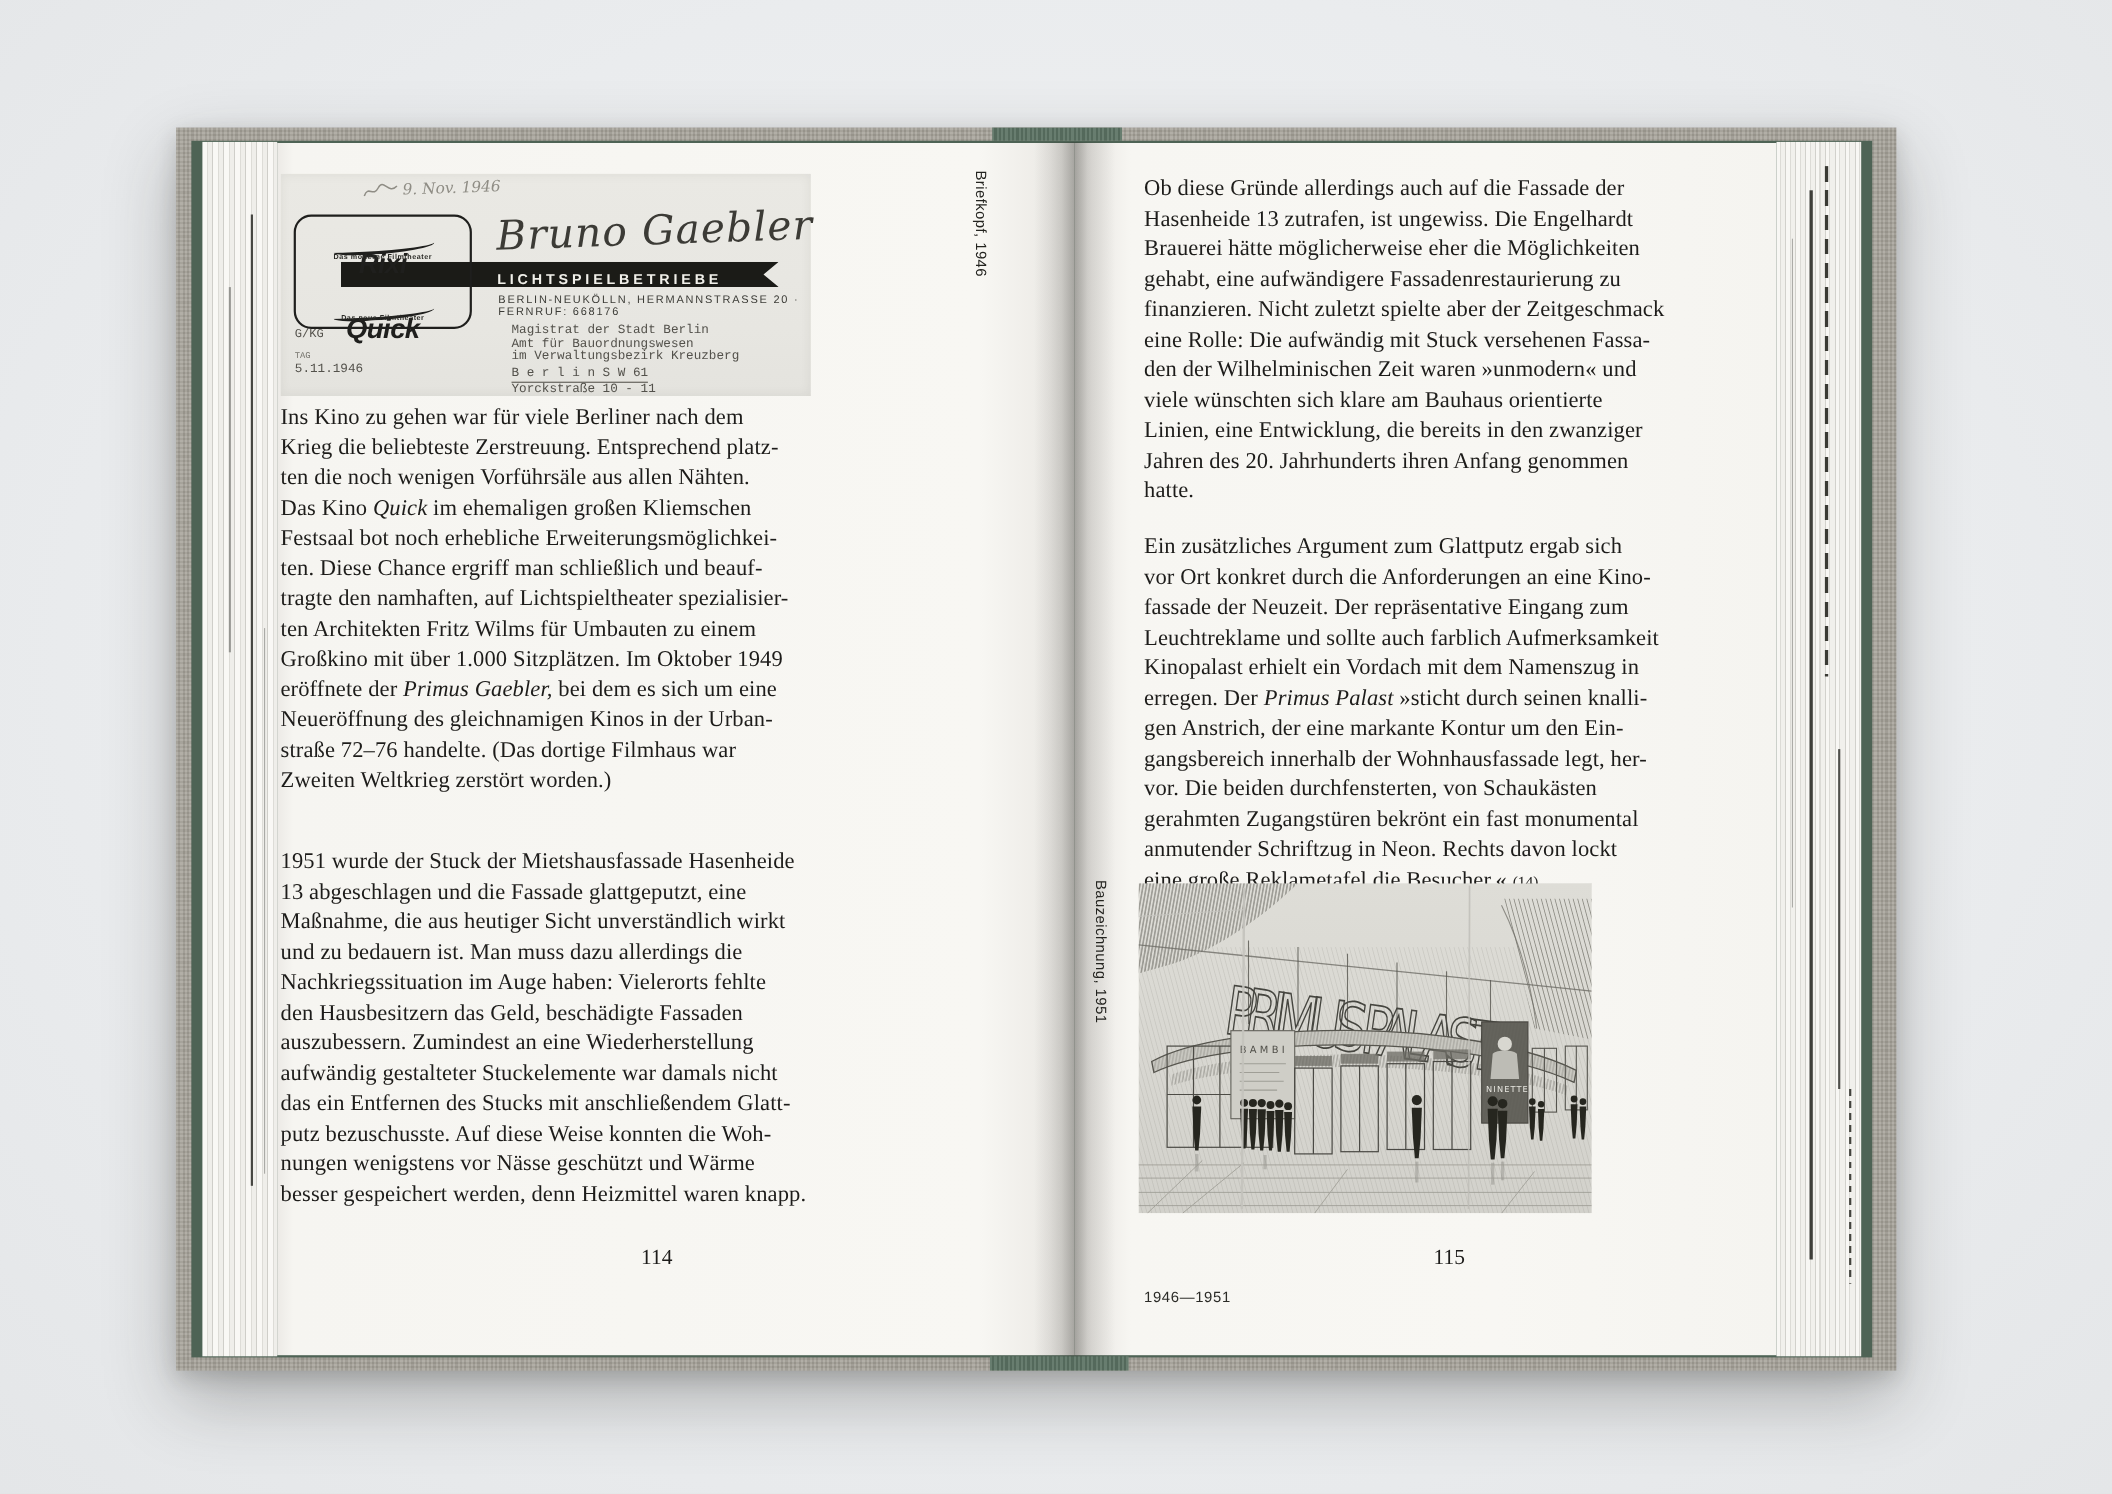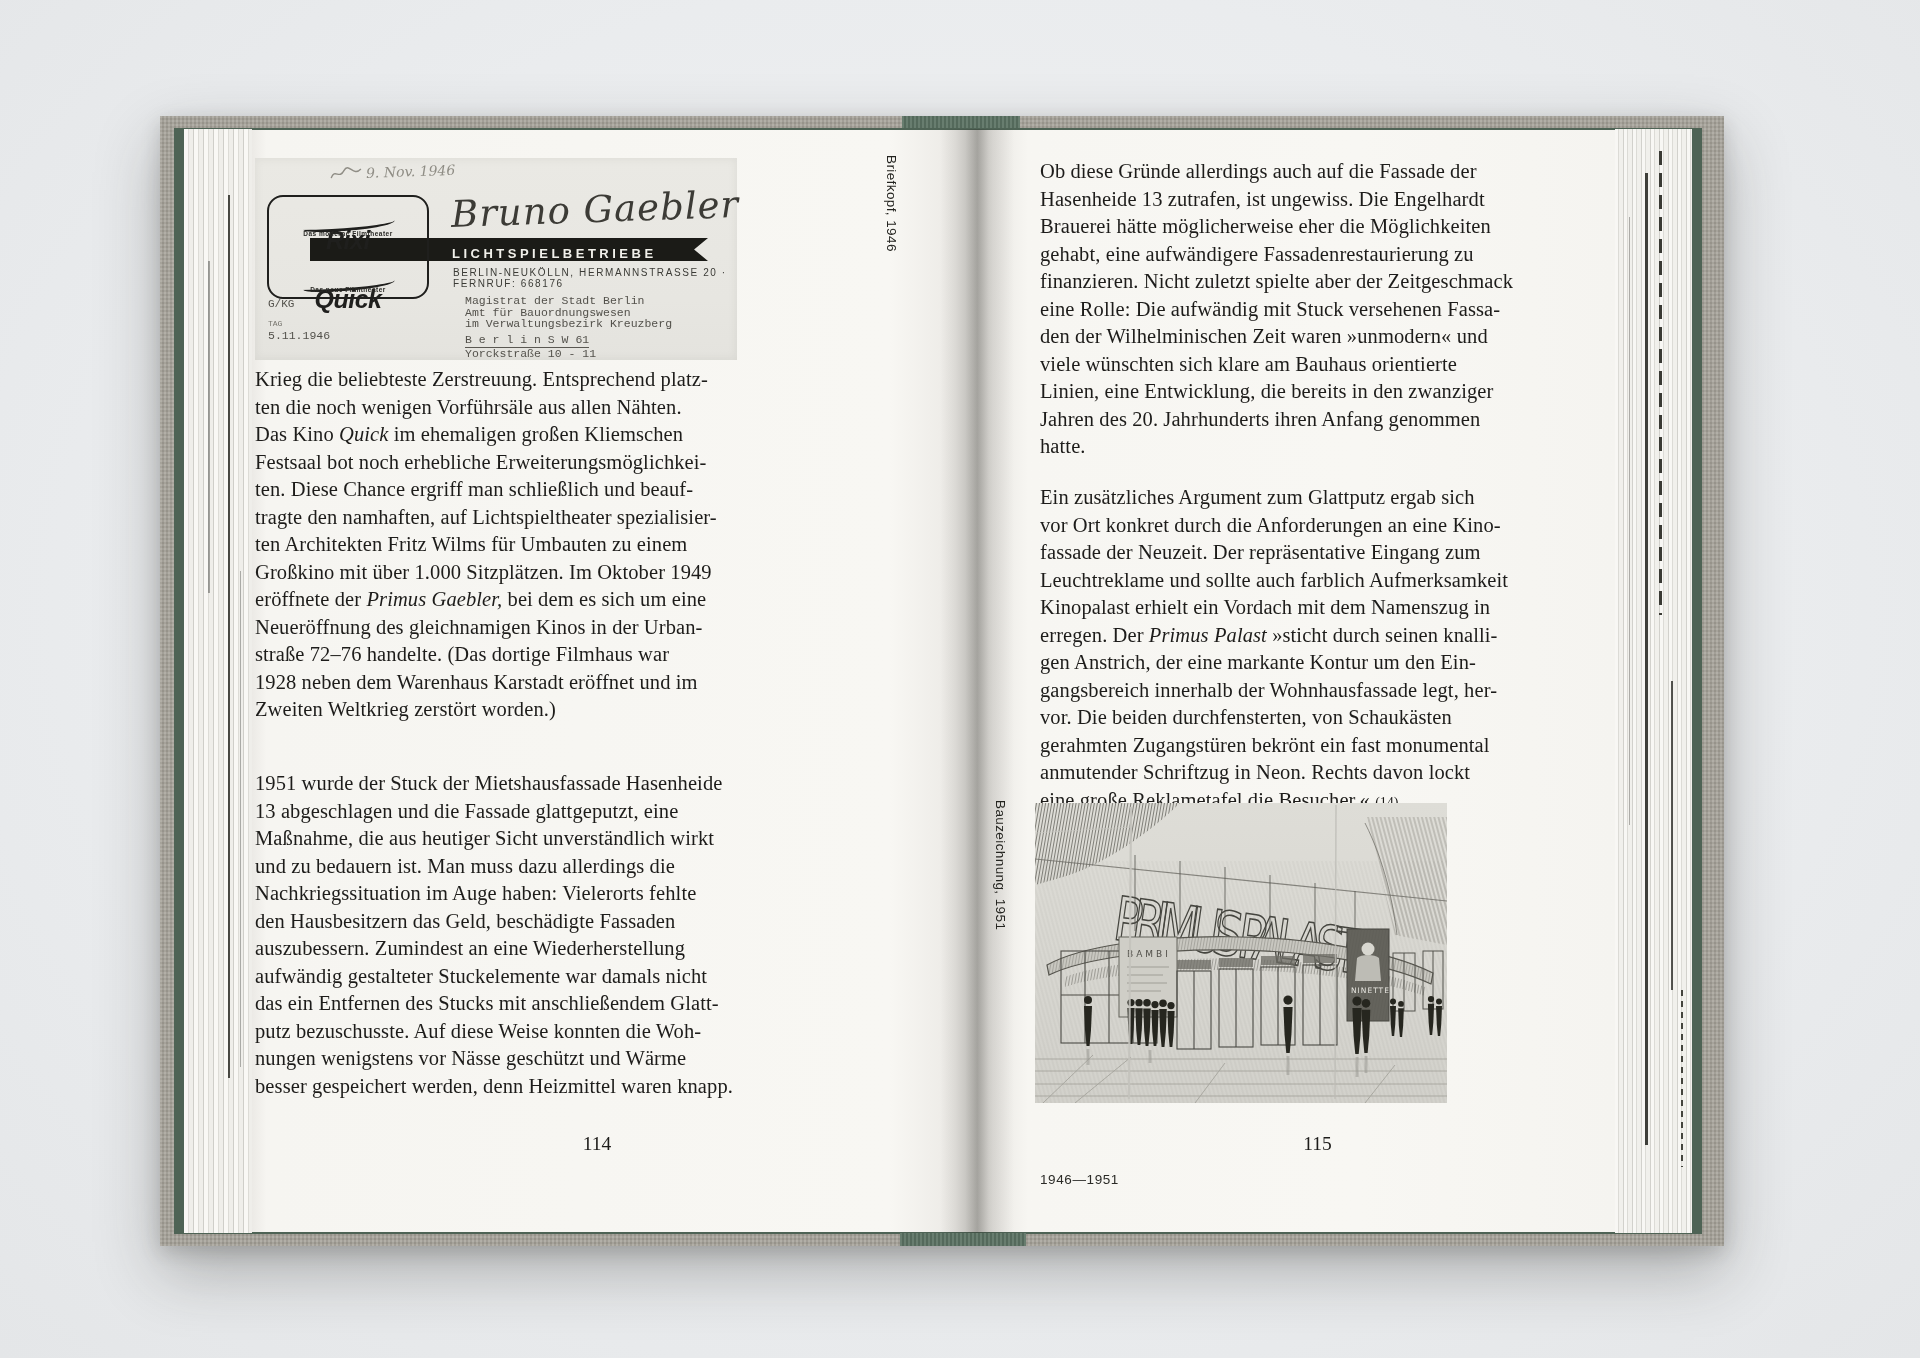--- a/index.html
+++ b/index.html
@@ -164,32 +164,32 @@
             <div class="tline">Amt für Bauordnungswesen</div>
             <div class="tline">im Verwaltungsbezirk Kreuzberg</div>
           </div>
         <div class="lh-city tw">B e r l i n   S W   61</div>
         <div class="lh-street tw">Yorckstraße 10 - 11</div>
       </div>
 
       <div class="vcap" style="left:632px;top:25px;">Briefkopf, 1946</div>
 
       <div class="bodytext" style="left:3px;top:236px;">
+          <div class="tline">Ins Kino zu gehen war für viele Berliner nach dem</div>
           <div class="tline">Krieg die beliebteste Zerstreuung. Entsprechend platz-</div>
           <div class="tline">ten die noch wenigen Vorführsäle aus allen Nähten.</div>
           <div class="tline">Das Kino <i>Quick</i> im ehemaligen großen Kliemschen</div>
           <div class="tline">Festsaal bot noch erhebliche Erweiterungsmöglichkei-</div>
           <div class="tline">ten. Diese Chance ergriff man schließlich und beauf-</div>
           <div class="tline">tragte den namhaften, auf Lichtspieltheater spezialisier-</div>
           <div class="tline">ten Architekten Fritz Wilms für Umbauten zu einem</div>
           <div class="tline">Großkino mit über 1.000 Sitzplätzen. Im Oktober 1949</div>
           <div class="tline">eröffnete der <i>Primus Gaebler,</i> bei dem es sich um eine</div>
           <div class="tline">Neueröffnung des gleichnamigen Kinos in der Urban-</div>
           <div class="tline">straße 72–76 handelte. (Das dortige Filmhaus war</div>
-          <div class="tline">1928 neben dem Warenhaus Karstadt eröffnet und im</div>
           <div class="tline">Zweiten Weltkrieg zerstört worden.)</div>
         </div>
       <div class="bodytext" style="left:3px;top:640px;">
           <div class="tline">1951 wurde der Stuck der Mietshausfassade Hasenheide</div>
           <div class="tline">13 abgeschlagen und die Fassade glattgeputzt, eine</div>
           <div class="tline">Maßnahme, die aus heutiger Sicht unverständlich wirkt</div>
           <div class="tline">und zu bedauern ist. Man muss dazu allerdings die</div>
           <div class="tline">Nachkriegssituation im Auge haben: Vielerorts fehlte</div>
           <div class="tline">den Hausbesitzern das Geld, beschädigte Fassaden</div>
           <div class="tline">auszubessern. Zumindest an eine Wiederherstellung</div>

